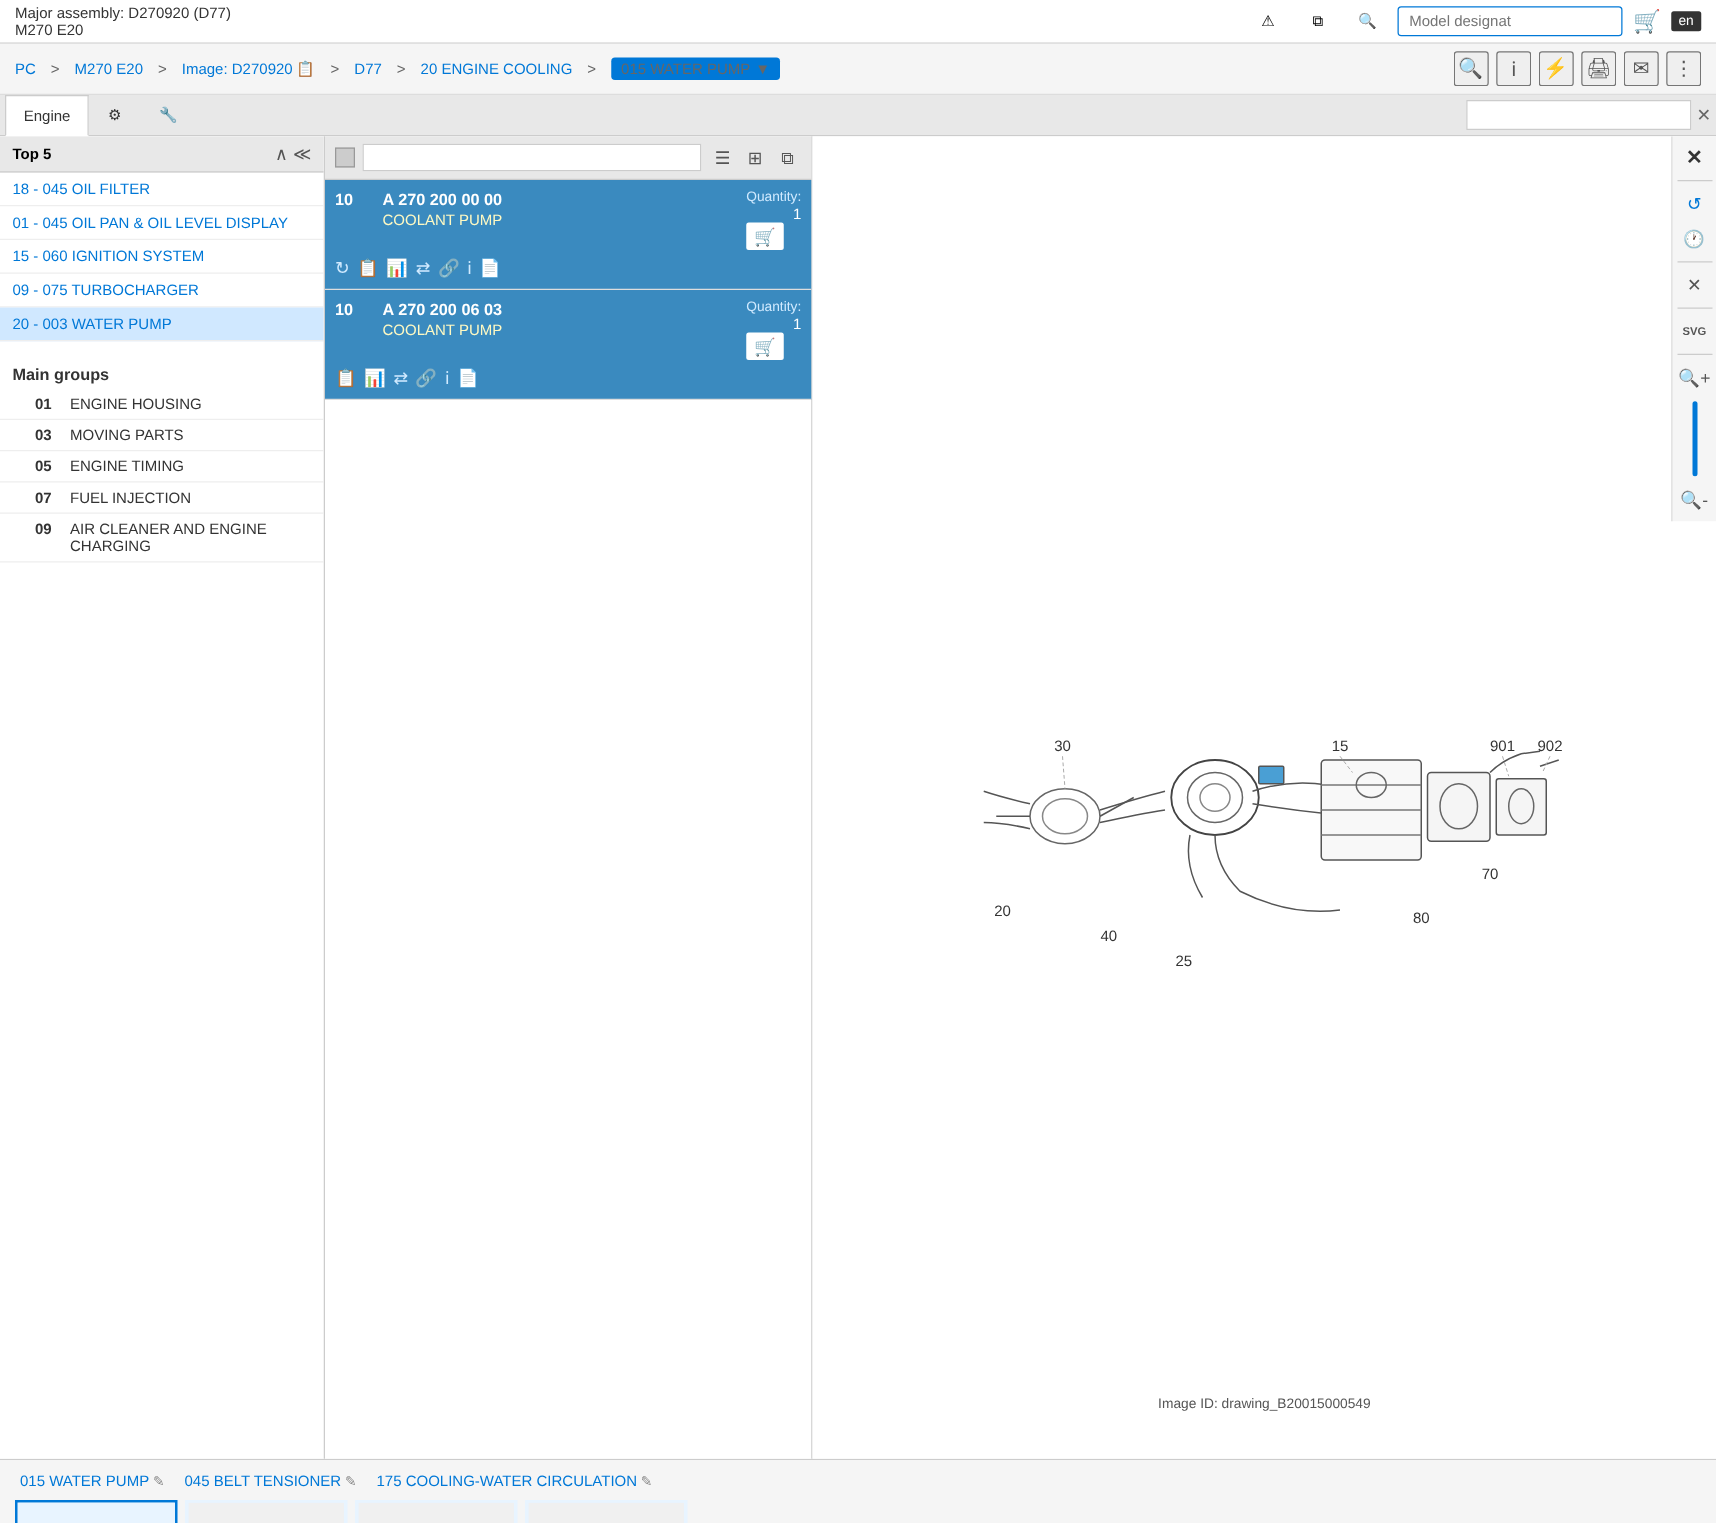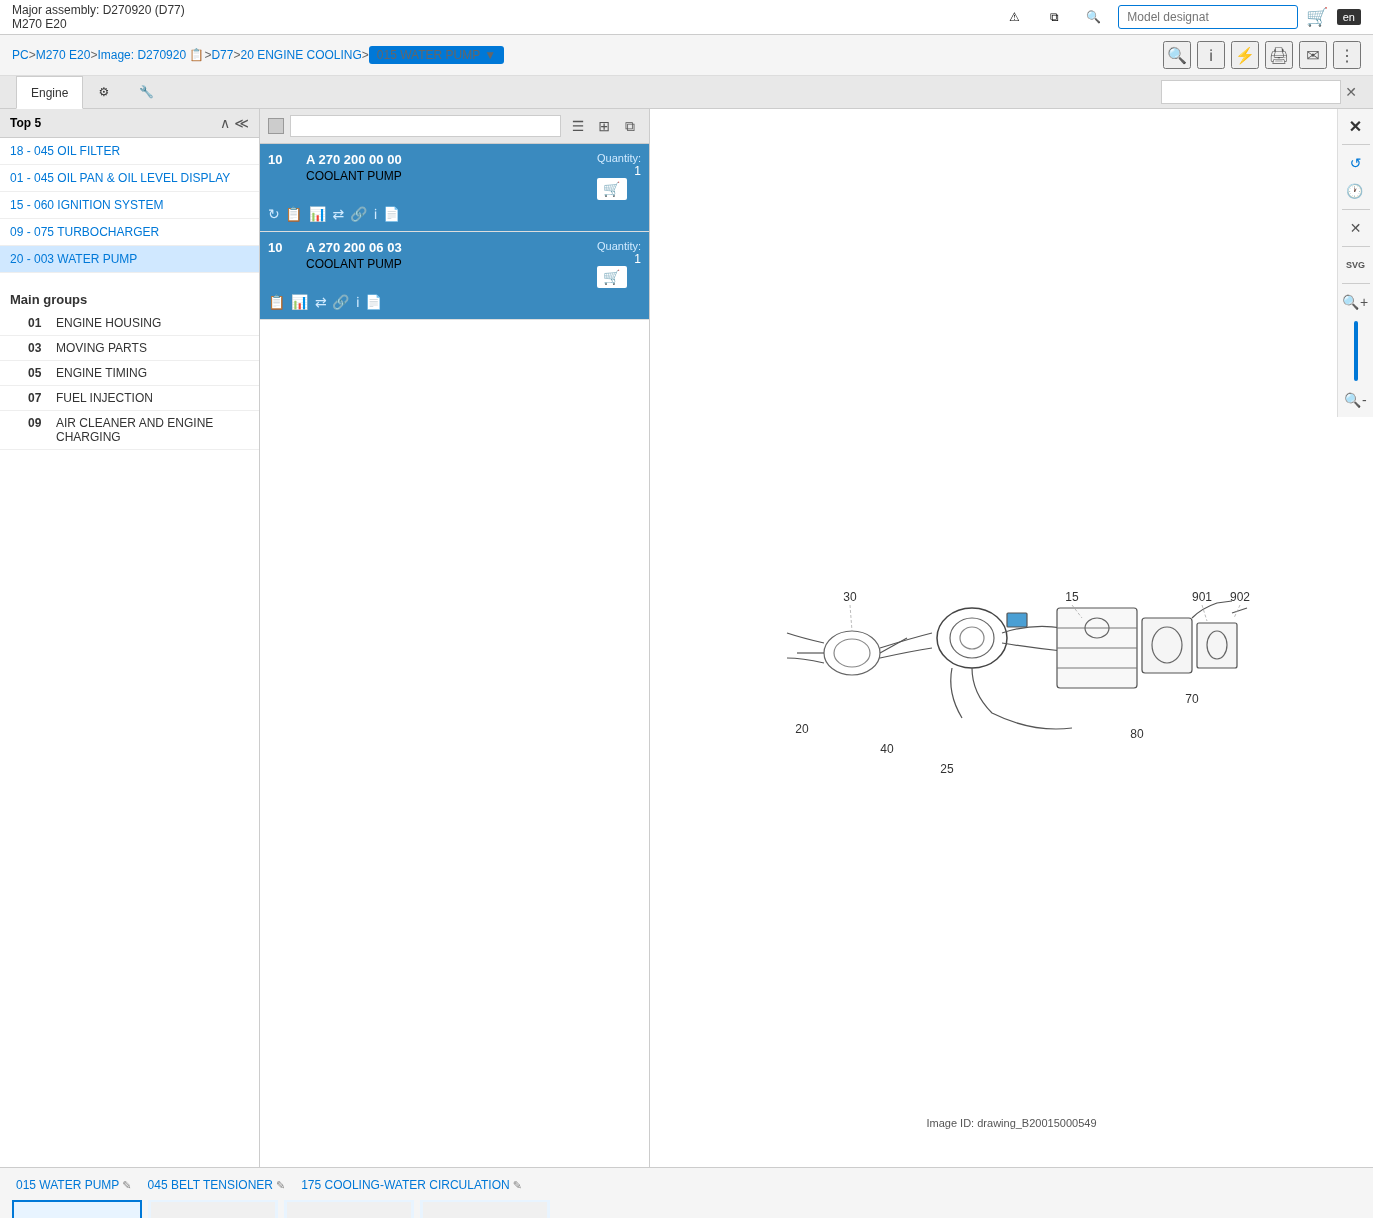--- a/index.html
+++ b/index.html
@@ -49,21 +49,21 @@
 
     
     .breadcrumb-bar {
       background: #f5f5f5;
       border-bottom: 1px solid #ddd;
       padding: 6px 12px;
       display: flex;
       align-items: center;
       justify-content: space-between;
     }
-    .breadcrumb { display: flex; align-items: center; gap: 0; font-size: 12px; }
+    .breadcrumb { display: flex; align-items: center; gap: 12px; font-size: 12px; }
     .breadcrumb a { color: #0078d7; text-decoration: none; }
     .breadcrumb span { color: #666; }
     .breadcrumb .current {
       background: #0078d7;
       color: #fff;
       padding: 2px 8px;
       border-radius: 3px;
       cursor: pointer;
       display: flex;
       align-items: center;
@@ -75,21 +75,21 @@
       font-size: 16px;
       color: #555;
       display: flex; align-items: center; justify-content: center;
       width: 28px; height: 28px;
     }
 
     
     .tab-bar {
       background: #e8e8e8;
       border-bottom: 1px solid #ccc;
-      padding: 0 16px;
+      padding: 0 4px;
       display: flex;
       align-items: center;
       justify-content: space-between;
     }
     .tabs { display: flex; gap: 0; }
     .tab {
       padding: 8px 14px;
       cursor: pointer;
       border: 1px solid transparent;
       font-size: 12px;
@@ -206,21 +206,21 @@
 
     .part-item {
       padding: 8px;
       border-bottom: 1px solid #ddd;
       background: #3a8abf;
       color: #fff;
     }
     .part-item-header { display: flex; align-items: flex-start; justify-content: space-between; margin-bottom: 4px; }
     .part-num { font-weight: bold; color: #fff; font-size: 13px; min-width: 30px; }
     .part-code { font-weight: bold; font-size: 13px; color: #fff; }
-    .part-name { font-size: 12px; color: #000000; margin: 2px 0; }
+    .part-name { font-size: 12px; color: #fef9c3; margin: 2px 0; }
     .cart-icon-btn {
       background: #fff;
       border: none;
       cursor: pointer;
       font-size: 14px;
       padding: 3px 6px;
       border-radius: 2px;
       color: #0078d7;
       display: flex; align-items: center; justify-content: center;
       width: 30px; height: 22px;

